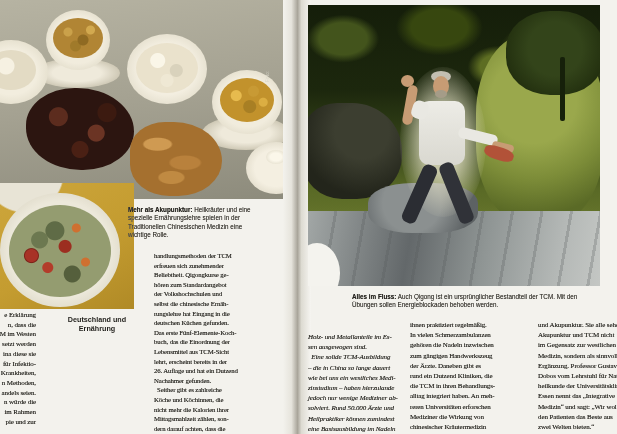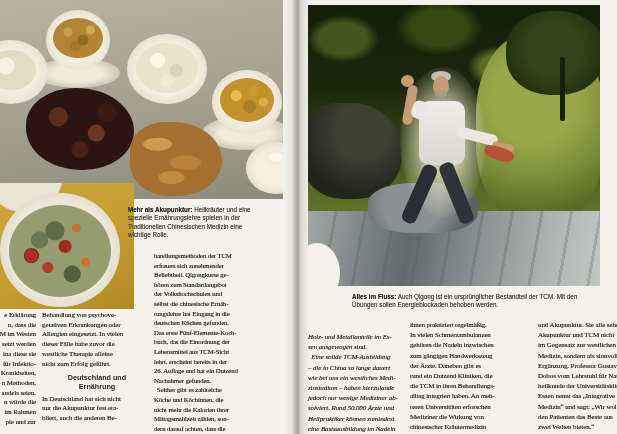--- a/index.html
+++ b/index.html
@@ -165,31 +165,22 @@
 ina diese sie
 für Infektio-
 Krankheiten,
 n Methoden,
 andels seien.
 n würde die
 im Rahmen
 pie und zur</div>
 
     <div class="abs col2" style="position:absolute;">
-      <div class="txt" style="position:static;">Behandlung von psychove-
-getativen Erkrankungen oder
-Allergien eingesetzt. In vielen
-dieser Fälle habe zuvor die
-westliche Therapie alleine
-nicht zum Erfolg geführt.</div>
       <div class="subhead">Deutschland und
 Ernährung</div>
-      <div class="txt" style="position:static;">In Deutschland hat sich nicht
-nur die Akupunktur fest eta-
-bliert, auch die anderen Be-</div>
     </div>
 
     <div class="txt col3">handlungsmethoden der TCM
 erfreuen sich zunehmender
 Beliebtheit. Qigongkurse ge-
 hören zum Standardangebot
 der Volkshochschulen und
 selbst die chinesische Ernäh-
 rungslehre hat Eingang in die
 deutschen Küchen gefunden.

